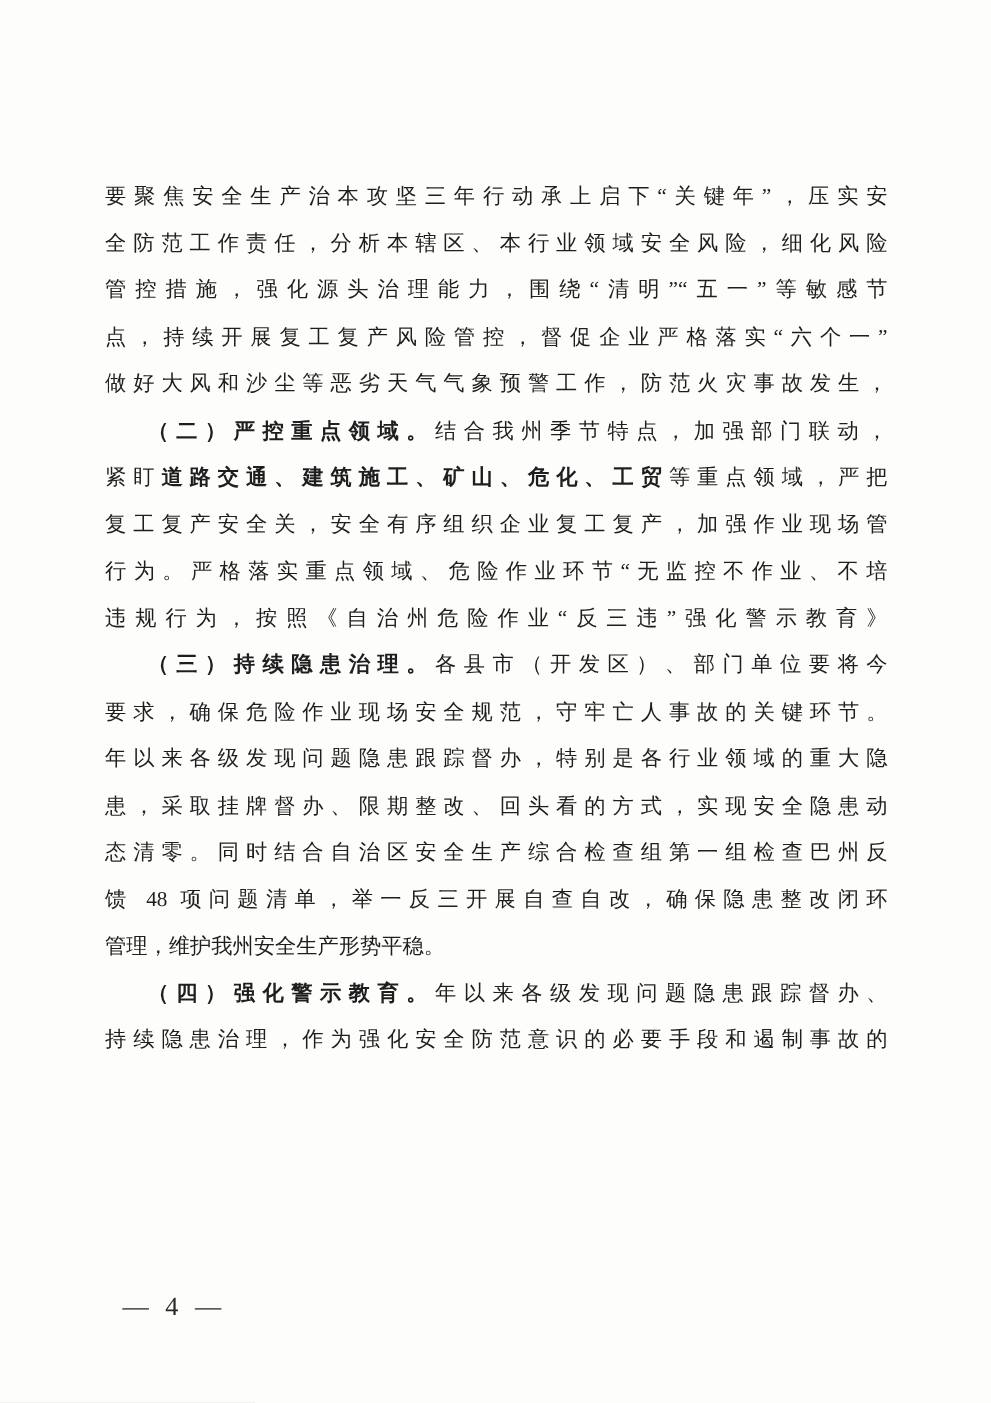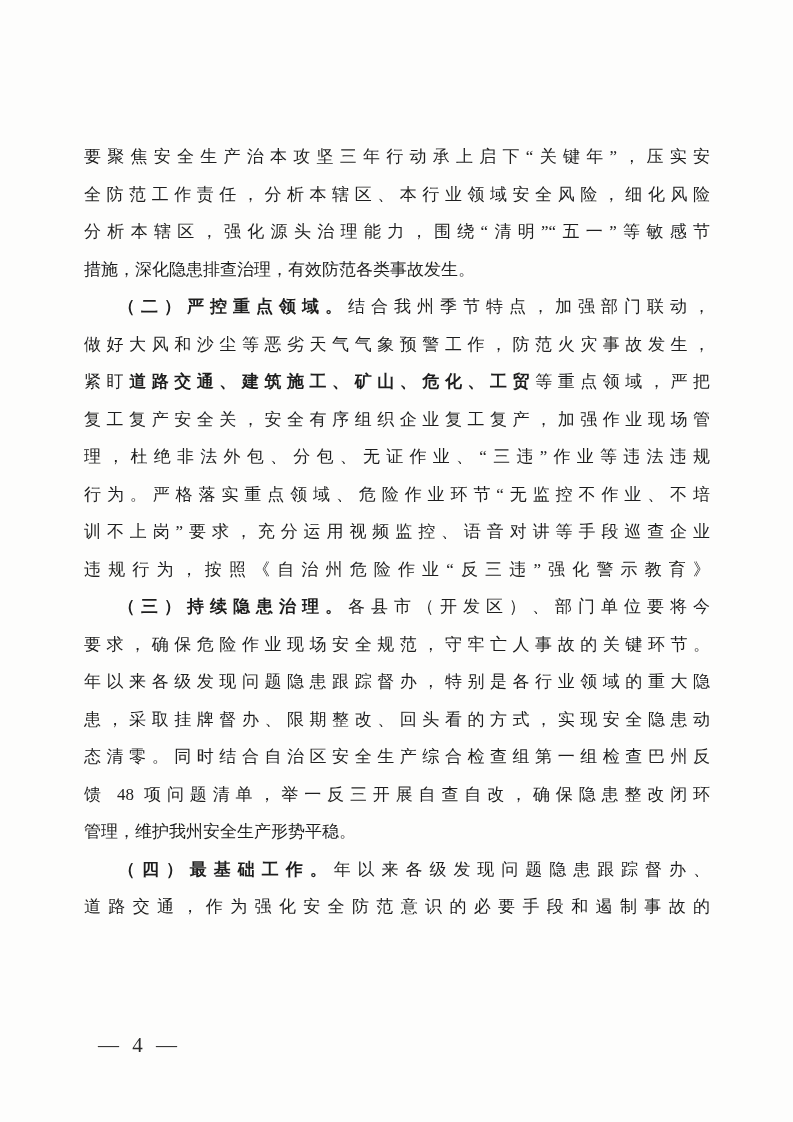--- a/index.html
+++ b/index.html
@@ -51,34 +51,32 @@
     font-family: "Liberation Serif", "DejaVu Serif", serif;
   }
 </style>
 </head>
 <body>
 
 <div class="page">
   <div class="body-text">
       <div class="line fill"><span class="run">要聚焦安全生产治本攻坚三年行动承上启下“关键年”，压实安</span></div>
       <div class="line fill"><span class="run">全防范工作责任，分析本辖区、本行业领域安全风险，细化风险</span></div>
-      <div class="line fill"><span class="run">分析本辖区，强化源头治理能力，围绕“清明”“五一”等敏感节</span></div>
-      <div class="line"><span class="run">措施，深化隐患排查治理，有效防范各类事故发生。</span></div>
+      <div class="line fill"><span class="run">管控措施，强化源头治理能力，围绕“清明”“五一”等敏感节</span></div>
+      <div class="line fill"><span class="run">点，持续开展复工复产风险管控，督促企业严格落实“六个一”</span></div>
+      <div class="line fill"><span class="run">做好大风和沙尘等恶劣天气气象预警工作，防范火灾事故发生，</span></div>
       <div class="line fill indent"><span class="run bold">（二）严控重点领域。</span><span class="run">结合我州季节特点，加强部门联动，</span></div>
-      <div class="line fill"><span class="run">做好大风和沙尘等恶劣天气气象预警工作，防范火灾事故发生，</span></div>
       <div class="line fill"><span class="run">紧盯</span><span class="run bold">道路交通、建筑施工、矿山、危化、工贸</span><span class="run">等重点领域，严把</span></div>
       <div class="line fill"><span class="run">复工复产安全关，安全有序组织企业复工复产，加强作业现场管</span></div>
-      <div class="line fill"><span class="run">理，杜绝非法外包、分包、无证作业、“三违”作业等违法违规</span></div>
       <div class="line fill"><span class="run">行为。严格落实重点领域、危险作业环节“无监控不作业、不培</span></div>
-      <div class="line fill"><span class="run">训不上岗”要求，充分运用视频监控、语音对讲等手段巡查企业</span></div>
       <div class="line fill"><span class="run">违规行为，按照《自治州危险作业“反三违”强化警示教育》</span></div>
       <div class="line fill indent"><span class="run bold">（三）持续隐患治理。</span><span class="run">各县市（开发区）、部门单位要将今</span></div>
       <div class="line fill"><span class="run">要求，确保危险作业现场安全规范，守牢亡人事故的关键环节。</span></div>
       <div class="line fill"><span class="run">年以来各级发现问题隐患跟踪督办，特别是各行业领域的重大隐</span></div>
       <div class="line fill"><span class="run">患，采取挂牌督办、限期整改、回头看的方式，实现安全隐患动</span></div>
       <div class="line fill"><span class="run">态清零。同时结合自治区安全生产综合检查组第一组检查巴州反</span></div>
       <div class="line fill"><span class="run">馈 48 项问题清单，举一反三开展自查自改，确保隐患整改闭环</span></div>
       <div class="line"><span class="run">管理，维护我州安全生产形势平稳。</span></div>
-      <div class="line fill indent"><span class="run bold">（四）最基础工作。</span><span class="run">年以来各级发现问题隐患跟踪督办、</span></div>
-      <div class="line fill"><span class="run">道路交通，作为强化安全防范意识的必要手段和遏制事故的</span></div>
+      <div class="line fill indent"><span class="run bold">（四）强化警示教育。</span><span class="run">年以来各级发现问题隐患跟踪督办、</span></div>
+      <div class="line fill"><span class="run">持续隐患治理，作为强化安全防范意识的必要手段和遏制事故的</span></div>
     </div>
   <div class="page-number">— 4 —</div>
 </div>
 
 </body></html>

